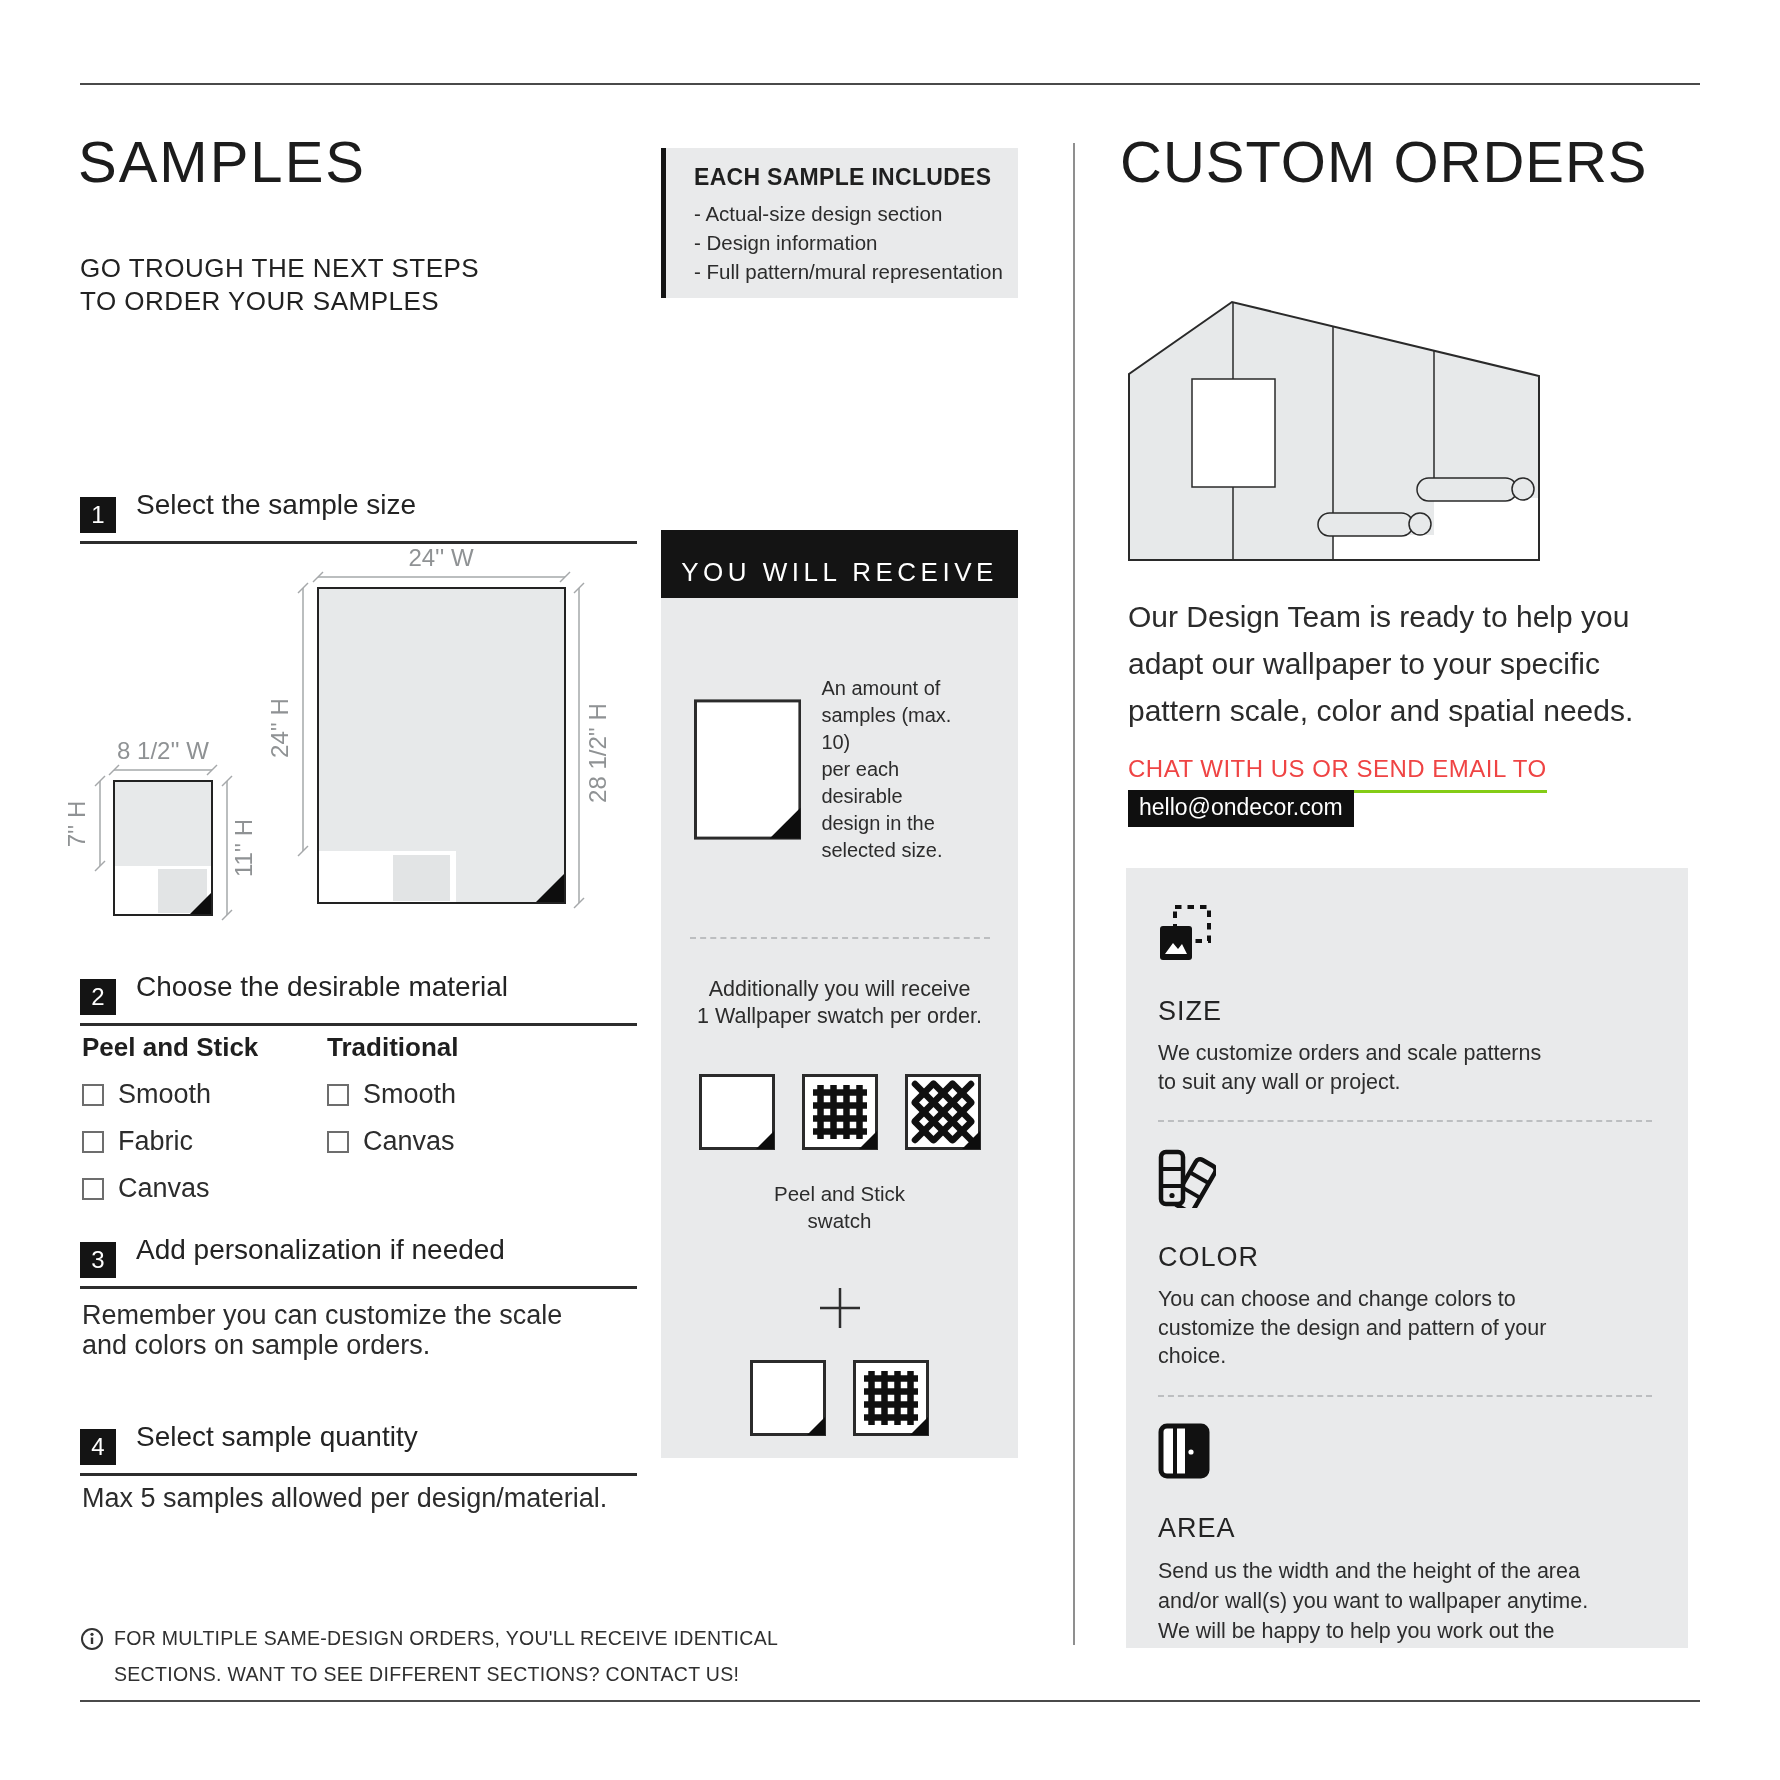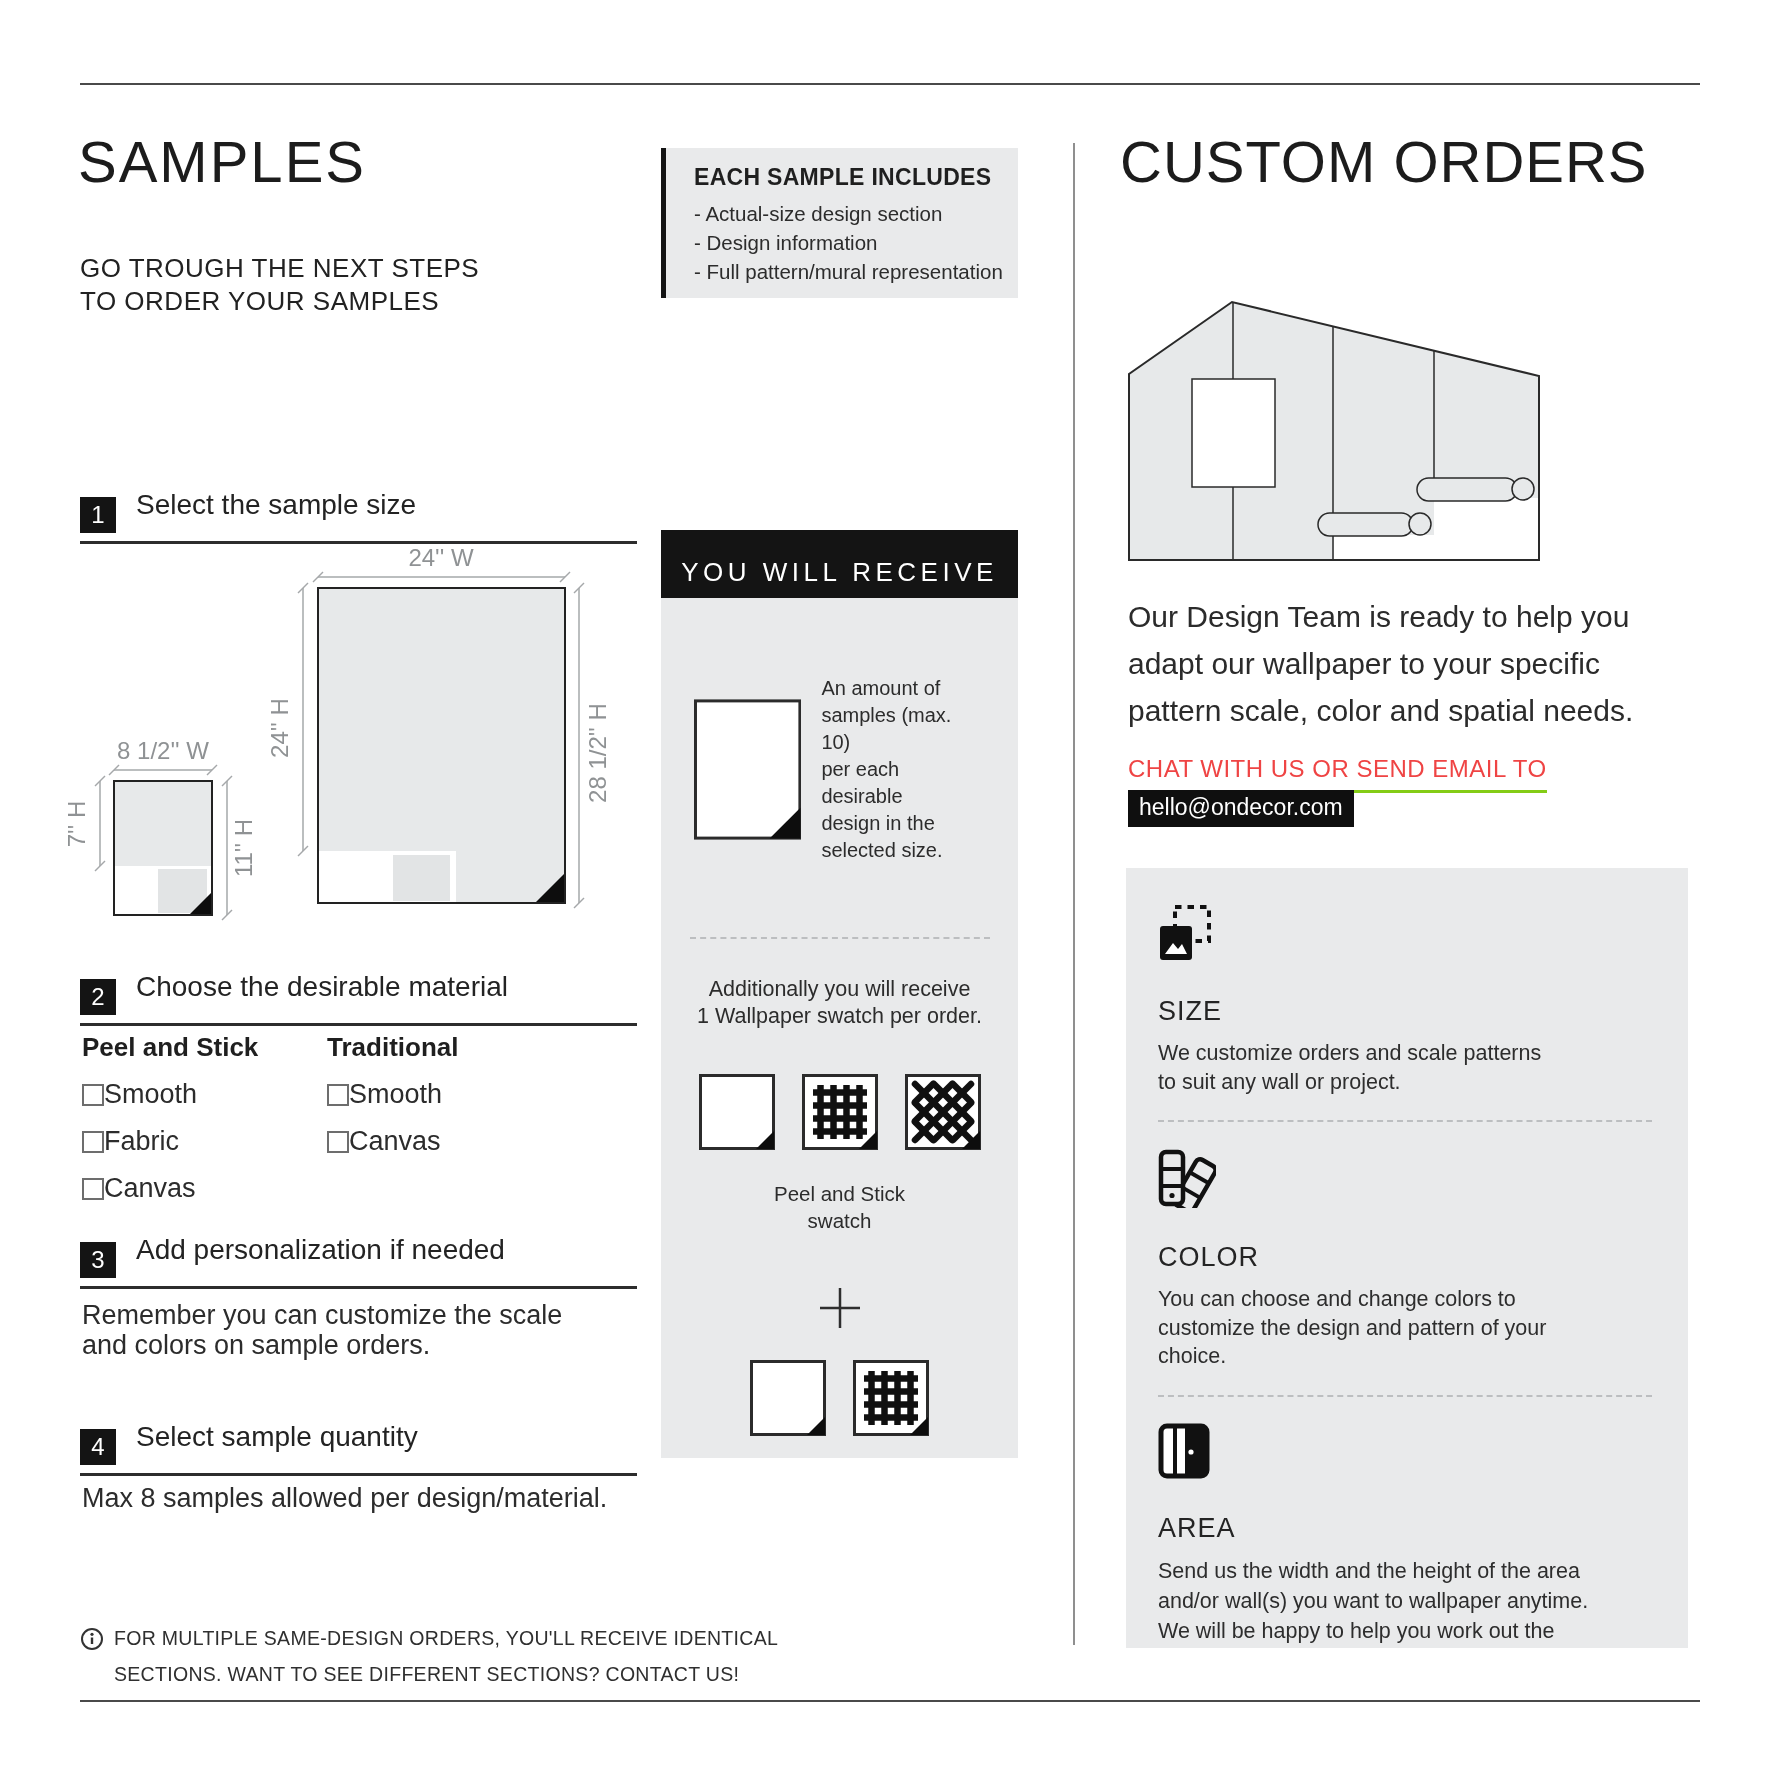--- a/index.html
+++ b/index.html
@@ -21,21 +21,21 @@
   .inc-item{font-size:20.5px;line-height:29px;padding-left:14px;text-indent:-14px;width:300px;}
 
   .step{position:absolute;left:80px;width:557px;border-bottom:3px solid #2d2d2d;padding-bottom:8px;white-space:nowrap;}
   .step .num{display:inline-block;width:36px;height:36px;background:#141414;color:#fff;font-size:24px;
              line-height:36px;text-align:center;margin-right:20px;vertical-align:-9px;}
   .step .slabel{font-size:28px;color:#232323;}
 
   .materials{position:absolute;left:82px;top:1032px;display:flex;gap:60px;}
   .mat-col{width:185px;}
   .mat-h{font-size:26px;font-weight:bold;color:#1f1f1f;margin-bottom:10px;white-space:nowrap;}
-  .opt{margin-top:16px;display:flex;align-items:center;font-size:27px;white-space:nowrap;}
+  .opt{margin-top:16px;display:flex;align-items:center;gap:14px;font-size:27px;white-space:nowrap;}
   .cb{width:18px;height:18px;border:2px solid #6d6d6d;background:#fff;flex:0 0 auto;}
 
   .body-lines{font-size:27px;line-height:30px;color:#2c2c2c;white-space:nowrap;}
 
   .footnote{position:absolute;left:80px;top:1620px;display:flex;gap:10px;}
   .fn-lines{font-size:19.5px;line-height:36px;letter-spacing:.3px;color:#2f2f2f;white-space:nowrap;}
 
   .receive-bar{position:absolute;left:661px;top:530px;width:357px;height:84px;background:#141414;color:#fff;
                display:flex;align-items:center;justify-content:center;font-size:26px;letter-spacing:4.5px;white-space:nowrap;}
   .receive-panel{position:absolute;left:661px;top:598px;width:357px;height:860px;background:#e9eaeb;overflow:hidden;}
@@ -174,21 +174,21 @@
         <span class="cb"></span>
         <span>Canvas</span>
       </div>
     </div>
   </div>
 
   <div class="body-lines abs" style="left:82px;top:1300px;">
     <div>Remember you can customize the scale</div>
     <div>and colors on sample orders.</div>
   </div>
-  <div class="body-lines abs" style="left:82px;top:1483px;">Max 8 samples allowed per design/material.</div>
+  <div class="body-lines abs" style="left:82px;top:1483px;">Max 5 samples allowed per design/material.</div>
 
   <div class="footnote">
     <svg width="24" height="24" viewBox="0 0 24 24" style="margin-top:7px;">
       <circle cx="12" cy="12" r="10" fill="none" stroke="#333" stroke-width="2"></circle>
       <circle cx="12" cy="7.3" r="1.6" fill="#333"></circle>
       <line x1="12" y1="10.5" x2="12" y2="17" stroke="#333" stroke-width="2.4"></line>
     </svg>
     <div class="fn-lines">
       <div>FOR MULTIPLE SAME-DESIGN ORDERS, YOU'LL RECEIVE IDENTICAL</div>
       <div>SECTIONS. WANT TO SEE DIFFERENT SECTIONS? CONTACT US!</div>

